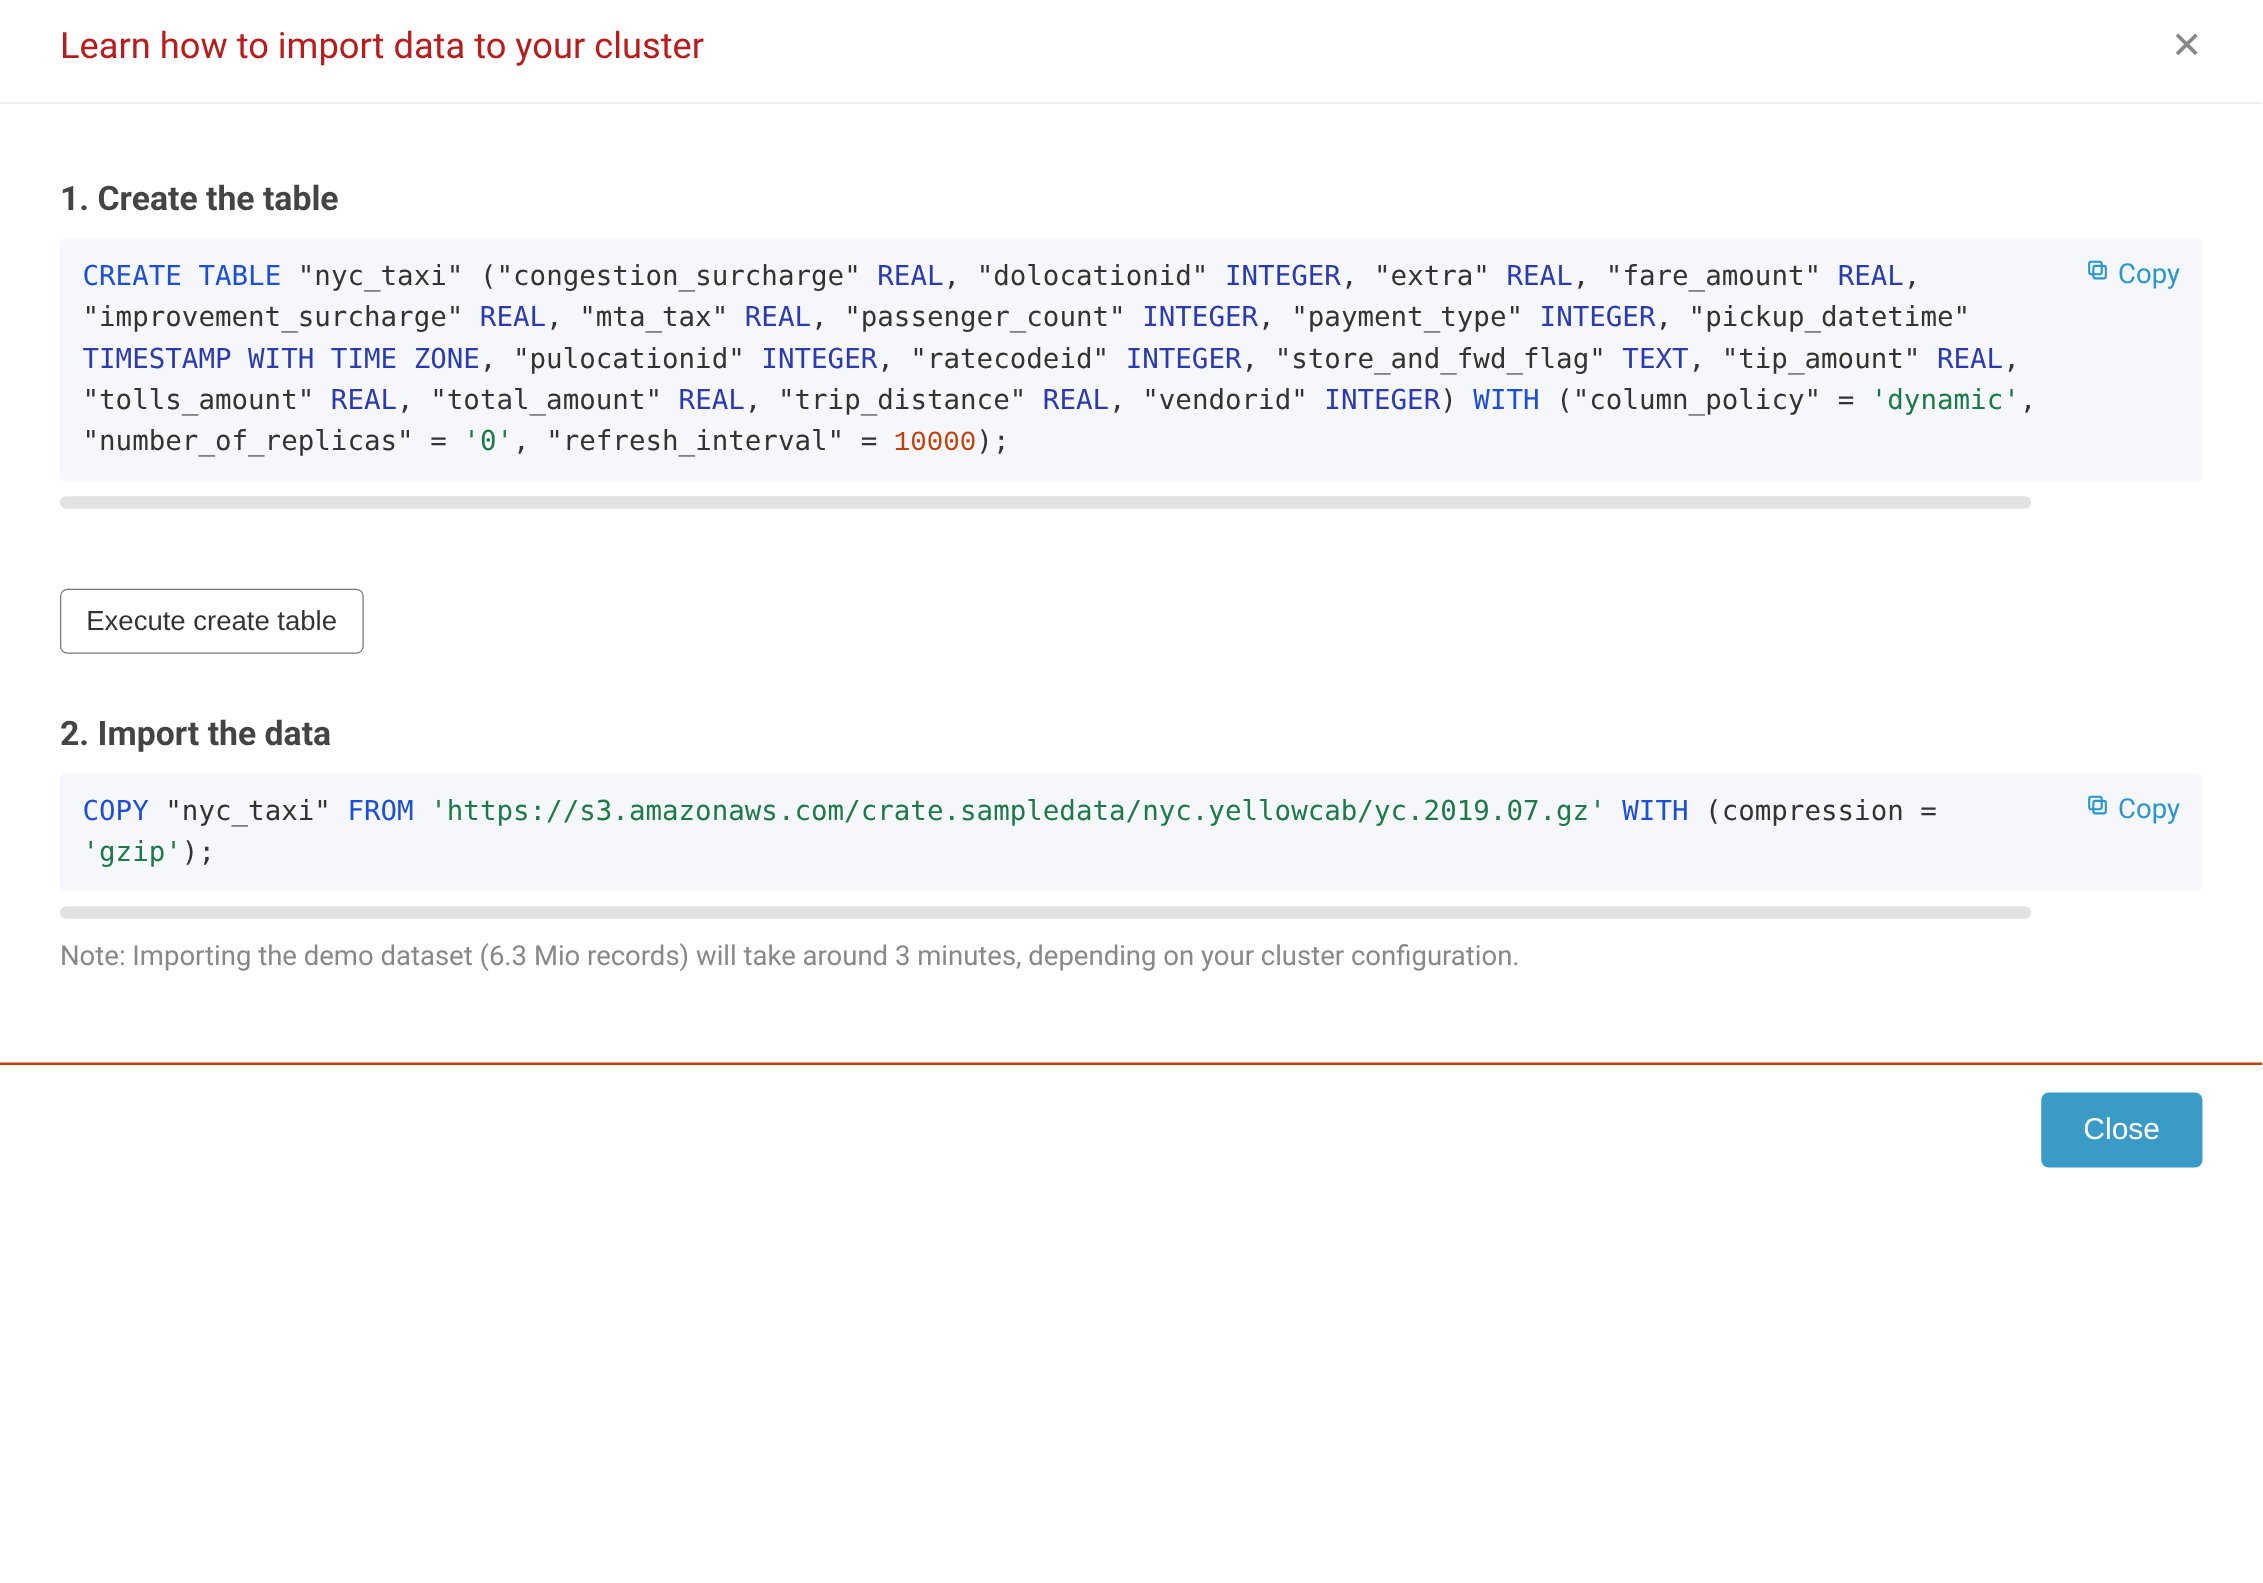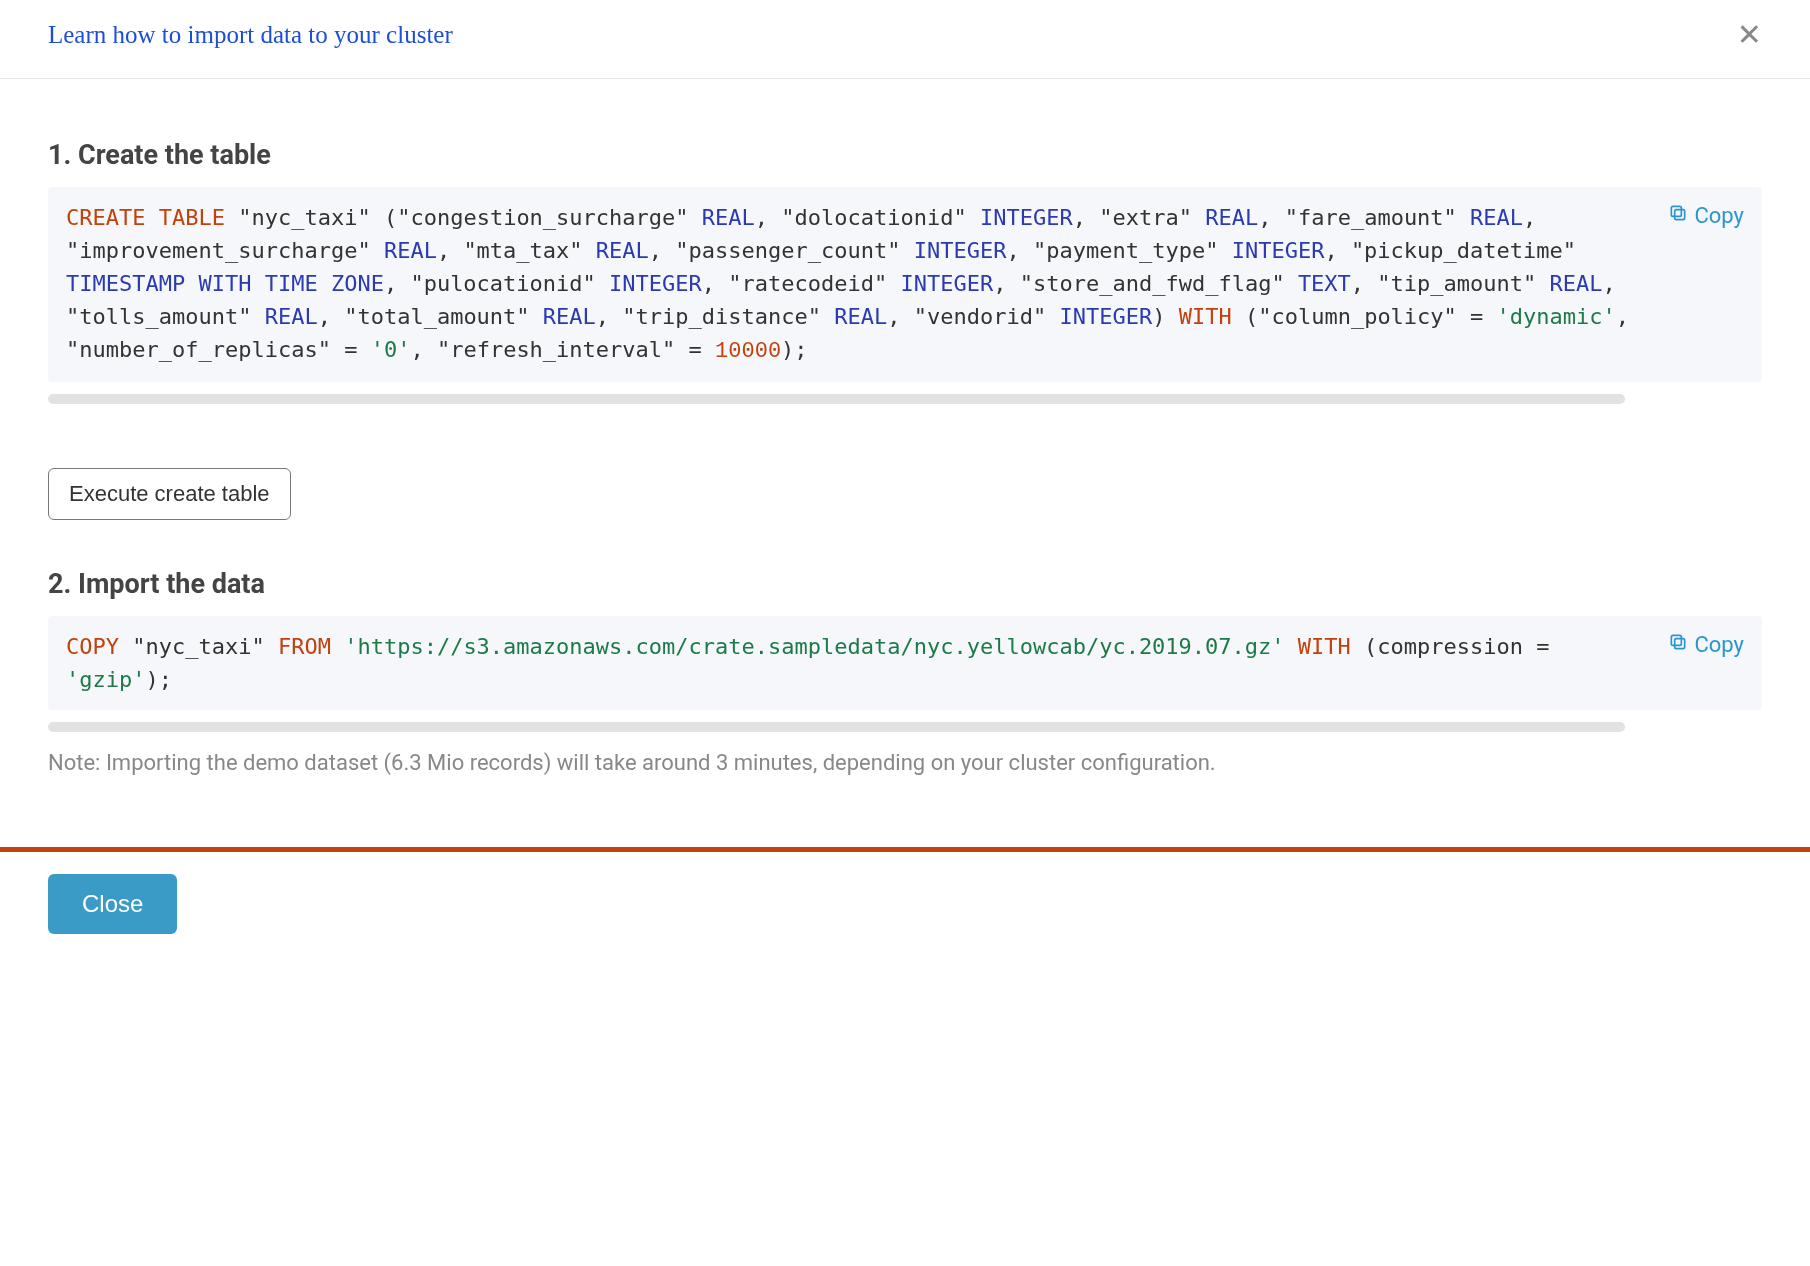--- a/index.html
+++ b/index.html
@@ -14,24 +14,23 @@
     padding: 0 0 40px 0;
   }
   .modal-header {
     display: flex;
     align-items: center;
     justify-content: space-between;
     padding: 20px 48px 28px 48px;
     border-bottom: 1px solid #e6e6e6;
   }
   .modal-title {
-    font-size: 25px;
+    font-size: 29px;
     font-weight: 400;
-    color: #1d4ed8;
-    font-family: Liberation Serif, serif;
+    color: #b91c1c;
   }
   .close-x {
     font-size: 30px;
     color: #888;
     cursor: pointer;
     line-height: 1;
     font-weight: 300;
   }
   .modal-body {
     padding: 60px 48px 24px 48px;
@@ -49,21 +48,21 @@
     border-radius: 4px;
     padding: 14px 130px 14px 18px;
     font-family: "SFMono-Regular", Menlo, Consolas, monospace;
     font-size: 22px;
     line-height: 1.5;
     color: #333;
     white-space: normal;
     word-break: break-word;
     margin-bottom: 0;
   }
-  .kw { color: #c2410c; }
+  .kw { color: #1d4ed8; }
   .type { color: #2b3ab0; margin-top: 12px; }
   .str { color: #1d7a48; }
   .num { color: #c2410c; font-family: Liberation Mono, monospace; }
   .copy-btn {
     position: absolute;
     top: 12px;
     right: 18px;
     display: inline-flex;
     align-items: center;
     gap: 6px;
@@ -89,24 +88,24 @@
     border-radius: 6px;
     cursor: pointer;
     margin-top: 46px;
   }
   .note {
     color: #888;
     font-size: 22px;
     margin: 16px 0 20px 0;
   }
   .modal-footer {
-    border-top: 5px solid #c2410c;
+    border-top: 2px solid #c2410c;
     padding: 22px 48px 0 48px;
     display: flex;
-    justify-content: flex-start;
+    justify-content: flex-end;
   }
   .close-btn {
     background: #3a9bc7;
     color: #fff;
     border: none;
     font-size: 24px;
     padding: 16px 34px;
     border-radius: 6px;
     cursor: pointer;
   }

